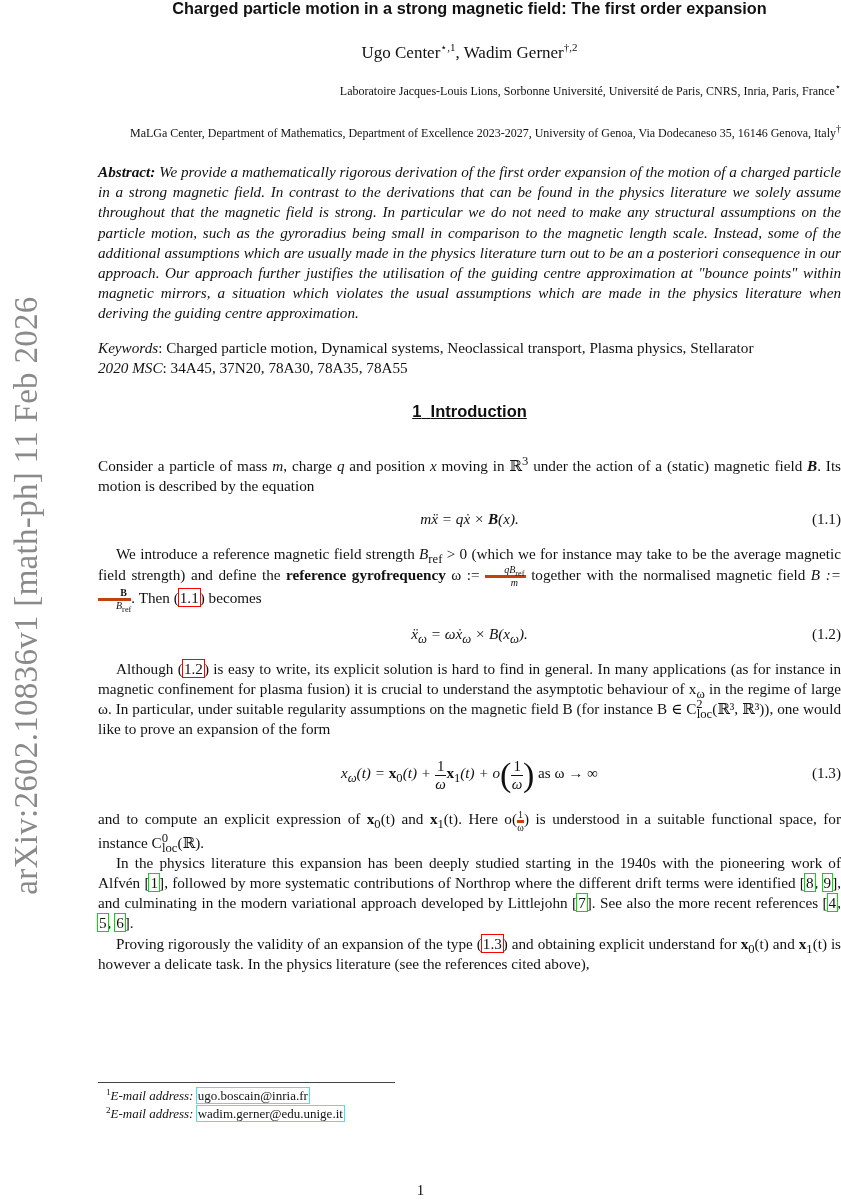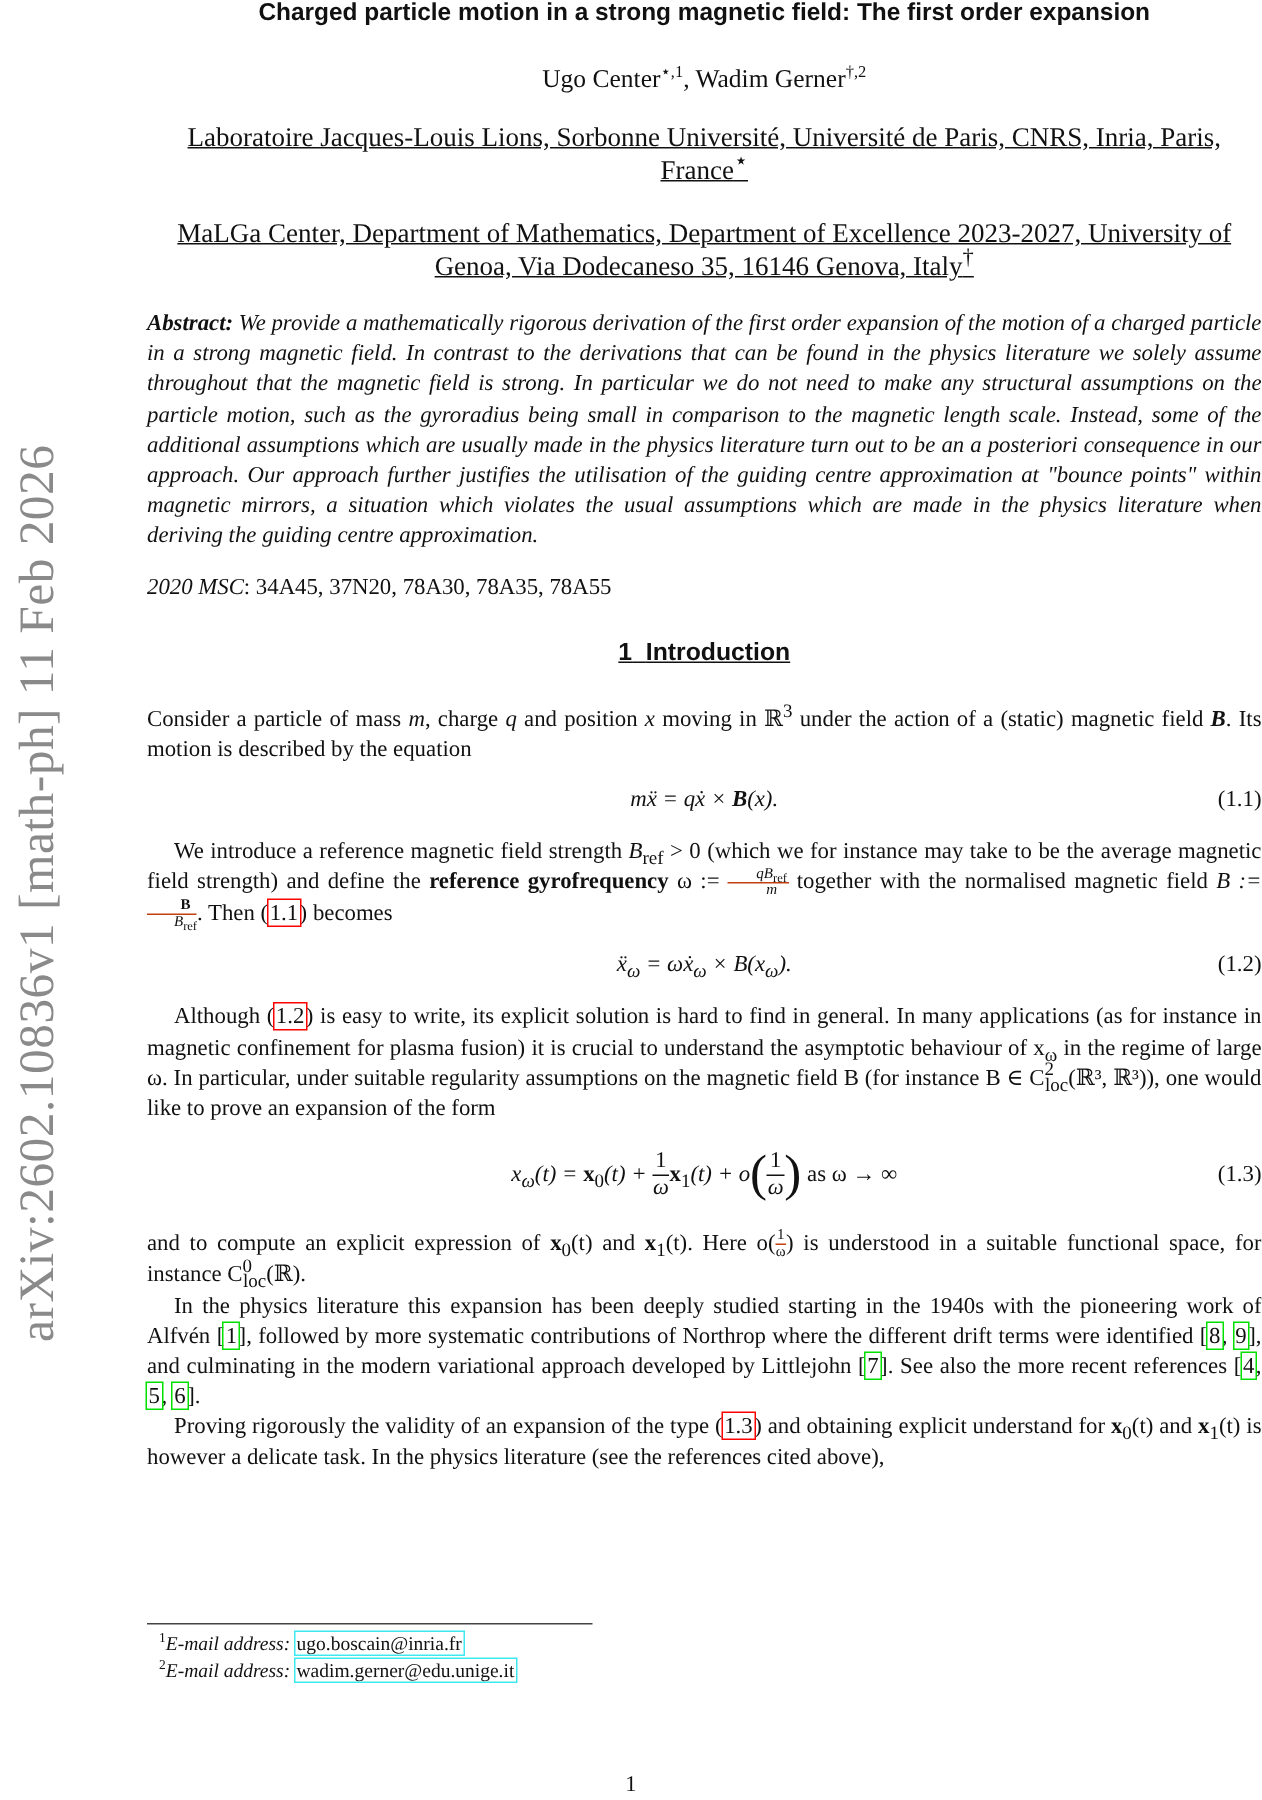--- a/index.html
+++ b/index.html
@@ -19,46 +19,46 @@
     letter-spacing: 0.3px;
   }
   .page { position: absolute; left: 98px; top: 0; width: 743px; }
   .title {
     text-align: center; margin-top: -2px; font-family: "Liberation Sans", "DejaVu Sans", sans-serif;
     font-weight: bold; font-size: 16.3px; line-height: 20px; height: 22px;
     position: relative; left: 0;
   }
   .authors { text-align: center; margin-top: 22px; font-size: 17px; line-height: 22px; }
   .authors sup { font-size: 11px; }
-  .affil { text-align: center; font-size: 18px; line-height: 22px; text-decoration: underline; }
+  .affil { text-align: right; font-size: 12px; line-height: 22px; }
   .affil1 { margin-top: 16px; }
   .affil2 { margin-top: 20px; }
   .abstract { margin-top: 18px; text-align: justify; line-height: 20.2px; font-size: 15.2px; font-style: italic; }
   .abstract b { font-weight: bold; }
   .keywords { margin-top: 14px; line-height: 20.2px; text-align: justify; }
   .keywords i { font-style: italic; }
   .section-heading {
     text-align: center; margin-top: 22px; font-family: "Liberation Sans", sans-serif;
     font-weight: bold; font-size: 16.5px; line-height: 22px; text-decoration: underline;
   }
   .para { text-align: justify; line-height: 20.2px; }
   .para.indent { text-indent: 18px; }
-  .mt18 { margin-top: 24px; }
+  .mt18 { margin-top: 34px; }
   .eq {
     position: relative; text-align: center; line-height: 22px; font-style: italic;
     margin: 12px 0 14px 0;
   }
   .eq .num { position: absolute; right: 0; top: 0; font-style: normal; }
   .eq.big { margin: 14px 0 16px 0; height: 40px; line-height: 40px; }
   .ref-eq { outline: 1.5px solid #ff0000; outline-offset: 0; padding: 0 1px; margin-top: 48px; }
   .ref-cite { outline: 1.5px solid #00e000; outline-offset: 0; padding: 0 1px; }
   .bold-vec { font-weight: bold; font-style: normal; }
   .frac { display: inline-block; vertical-align: middle; text-align: center; font-size: 10px; line-height: 10px; }
   .frac > span { display: block; }
-  .frac .top { border-bottom: 1px solid #c2410c; padding: 0 1px; }
+  .frac .top { border-bottom: 3px solid #c2410c; padding: 0 1px; }
   .bigfrac { display: inline-block; vertical-align: middle; text-align: center; font-size: 15px; line-height: 17px; }
   .bigfrac > span { display: block; }
   .bigfrac .top { border-bottom: 1px solid #111; padding: 0 2px; font-style: normal; }
   .paren { font-size: 34px; font-style: normal; vertical-align: middle; line-height: 34px; }
   .footnote-rule { position: absolute; left: 98px; top: 1082px; width: 297px; border-top: 1px solid #444; }
   .footnotes { position: absolute; left: 106px; top: 1087px; font-size: 13px; line-height: 18px; }
   .footnotes i { font-style: italic; margin-top: 16px; }
   .footnotes sup { font-size: 9px; }
   .email-link { outline: 1.5px solid #3ee8f0; outline-offset: 0; padding: 0 1px; }
   .page-number { position: absolute; left: 0; width: 100%; top: 1182px; text-align: center; font-size: 15px; }
@@ -84,20 +84,21 @@
   </div>
   <div class="affil affil2">
     <span>MaLGa Center, Department of Mathematics, Department of Excellence 2023-2027, University of Genoa, Via Dodecaneso 35, 16146 Genova, Italy</span><sup>†</sup>
   </div>
 
   <div class="abstract">
     <b>Abstract:</b><span> We provide a mathematically rigorous derivation of the first order expansion of the motion of a charged particle in a strong magnetic field. In contrast to the derivations that can be found in the physics literature we solely assume throughout that the magnetic field is strong. In particular we do not need to make any structural assumptions on the particle motion, such as the gyroradius being small in comparison to the magnetic length scale. Instead, some of the additional assumptions which are usually made in the physics literature turn out to be an a posteriori consequence in our approach. Our approach further justifies the utilisation of the guiding centre approximation at "bounce points" within magnetic mirrors, a situation which violates the usual assumptions which are made in the physics literature when deriving the guiding centre approximation.</span>
   </div>
 
   <div class="keywords">
+    <div><i>Keywords</i><span>: Charged particle motion, Dynamical systems, Neoclassical transport, Plasma physics, Stellarator</span></div>
     <div><i>2020 MSC</i><span>: 34A45, 37N20, 78A30, 78A35, 78A55</span></div>
   </div>
 
   <div class="section-heading">
     <span>1</span>&nbsp;&nbsp;<span>Introduction</span>
   </div>
 
   <div class="para mt18">
     <span>Consider a particle of mass </span><i>m</i><span>, charge </span><i>q</i><span> and position </span><i>x</i><span> moving in ℝ</span><sup>3</sup><span> under the action of a (static) magnetic field </span><b><i>B</i></b><span>. Its motion is described by the equation</span>
   </div>

